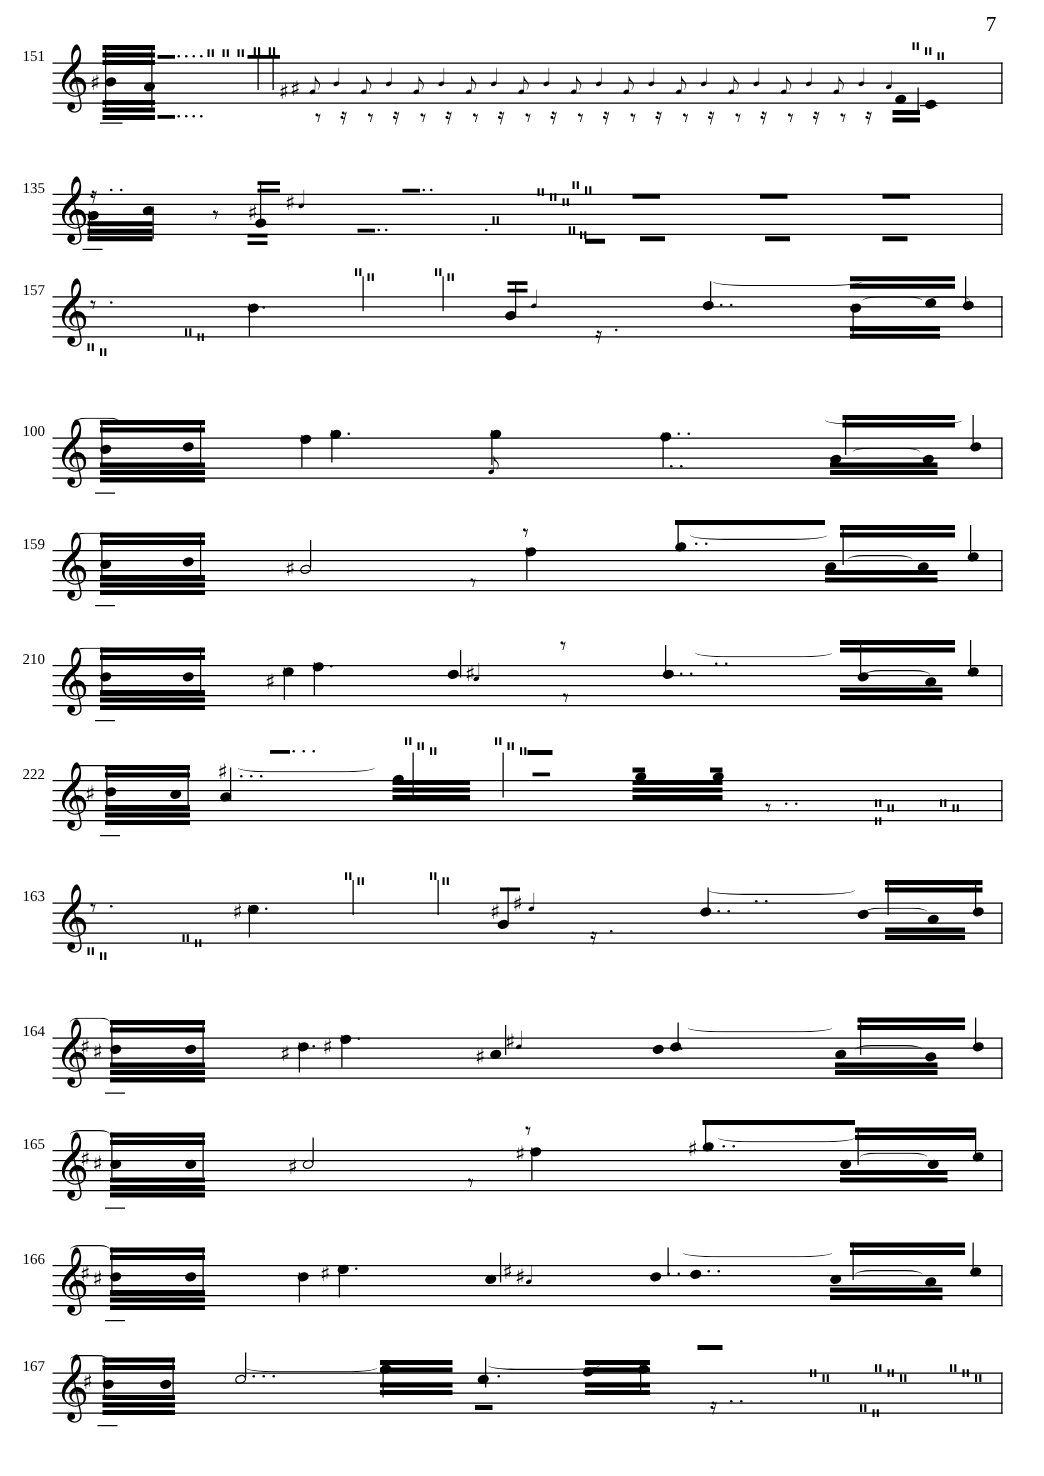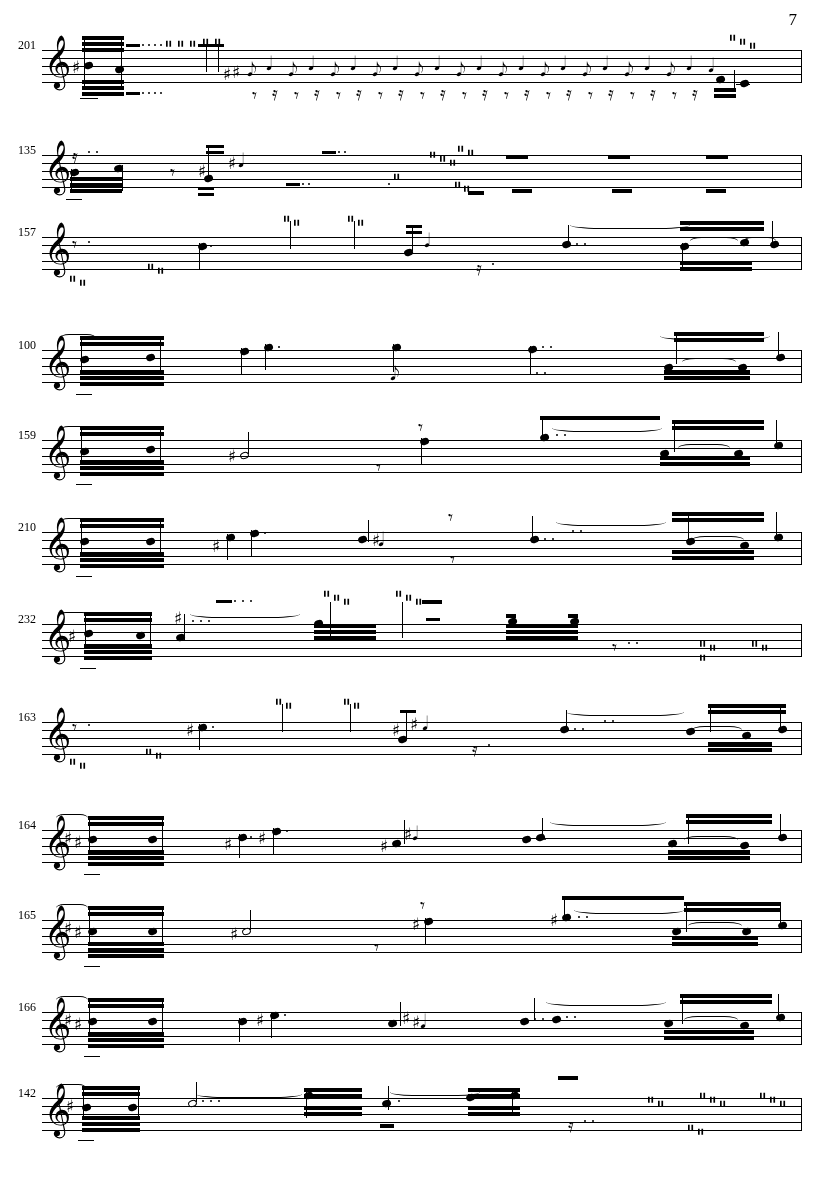--- a/index.html
+++ b/index.html
@@ -157,21 +157,21 @@
   }
 </style>
 </head>
 <body>
 
 <div class="page">
 
   <div class="page-number">7</div>
 
   <div class="system" style="top:50px">
-    <div class="measure-number">201</div>
+    <div class="measure-number">151</div>
     <div class="staff">
       <div class="line"></div>
         <div class="line"></div>
         <div class="line"></div>
         <div class="line"></div>
         <div class="line"></div>
       <div class="barline-end"></div>
     </div>
     <div class="clef">𝄞</div>
     <div class="accidental" style="left:72px; top:9px">♯</div>
@@ -544,21 +544,21 @@
     <div class="stem" style="left:688px; top:-20px; height:28px"></div>
     <div class="notehead" style="left:740px; top:10px"></div>
     <div class="notehead" style="left:774px; top:2px"></div>
     <div class="stem" style="left:776px; top:-20px; height:24px"></div>
     <div class="beamblock" style="left:672px; top:18px; width:82px; height:4px"></div>
     <div class="beamblock" style="left:672px; top:24px; width:82px; height:4px"></div>
     <div class="tie" style="left:692px; top:4px; width:52px"></div>
   </div>
 
   <div class="system" style="top:624px">
-    <div class="measure-number">232</div>
+    <div class="measure-number">222</div>
     <div class="staff">
       <div class="line"></div>
         <div class="line"></div>
         <div class="line"></div>
         <div class="line"></div>
         <div class="line"></div>
       <div class="barline-end"></div>
     </div>
     <div class="clef">𝄞</div>
 
@@ -850,21 +850,21 @@
     <div class="stem" style="left:682px; top:-18px; height:30px"></div>
     <div class="notehead" style="left:740px; top:10px"></div>
     <div class="notehead" style="left:776px; top:2px"></div>
     <div class="stem" style="left:778px; top:-18px; height:22px"></div>
     <div class="beamblock" style="left:664px; top:18px; width:90px; height:4px"></div>
     <div class="beamblock" style="left:664px; top:24px; width:90px; height:4px"></div>
     <div class="tie" style="left:684px; top:4px; width:54px"></div>
   </div>
 
   <div class="system" style="top:1098px">
-    <div class="measure-number">142</div>
+    <div class="measure-number">167</div>
     <div class="staff">
       <div class="line"></div>
         <div class="line"></div>
         <div class="line"></div>
         <div class="line"></div>
         <div class="line"></div>
       <div class="barline-end"></div>
     </div>
     <div class="clef">𝄞</div>
 

